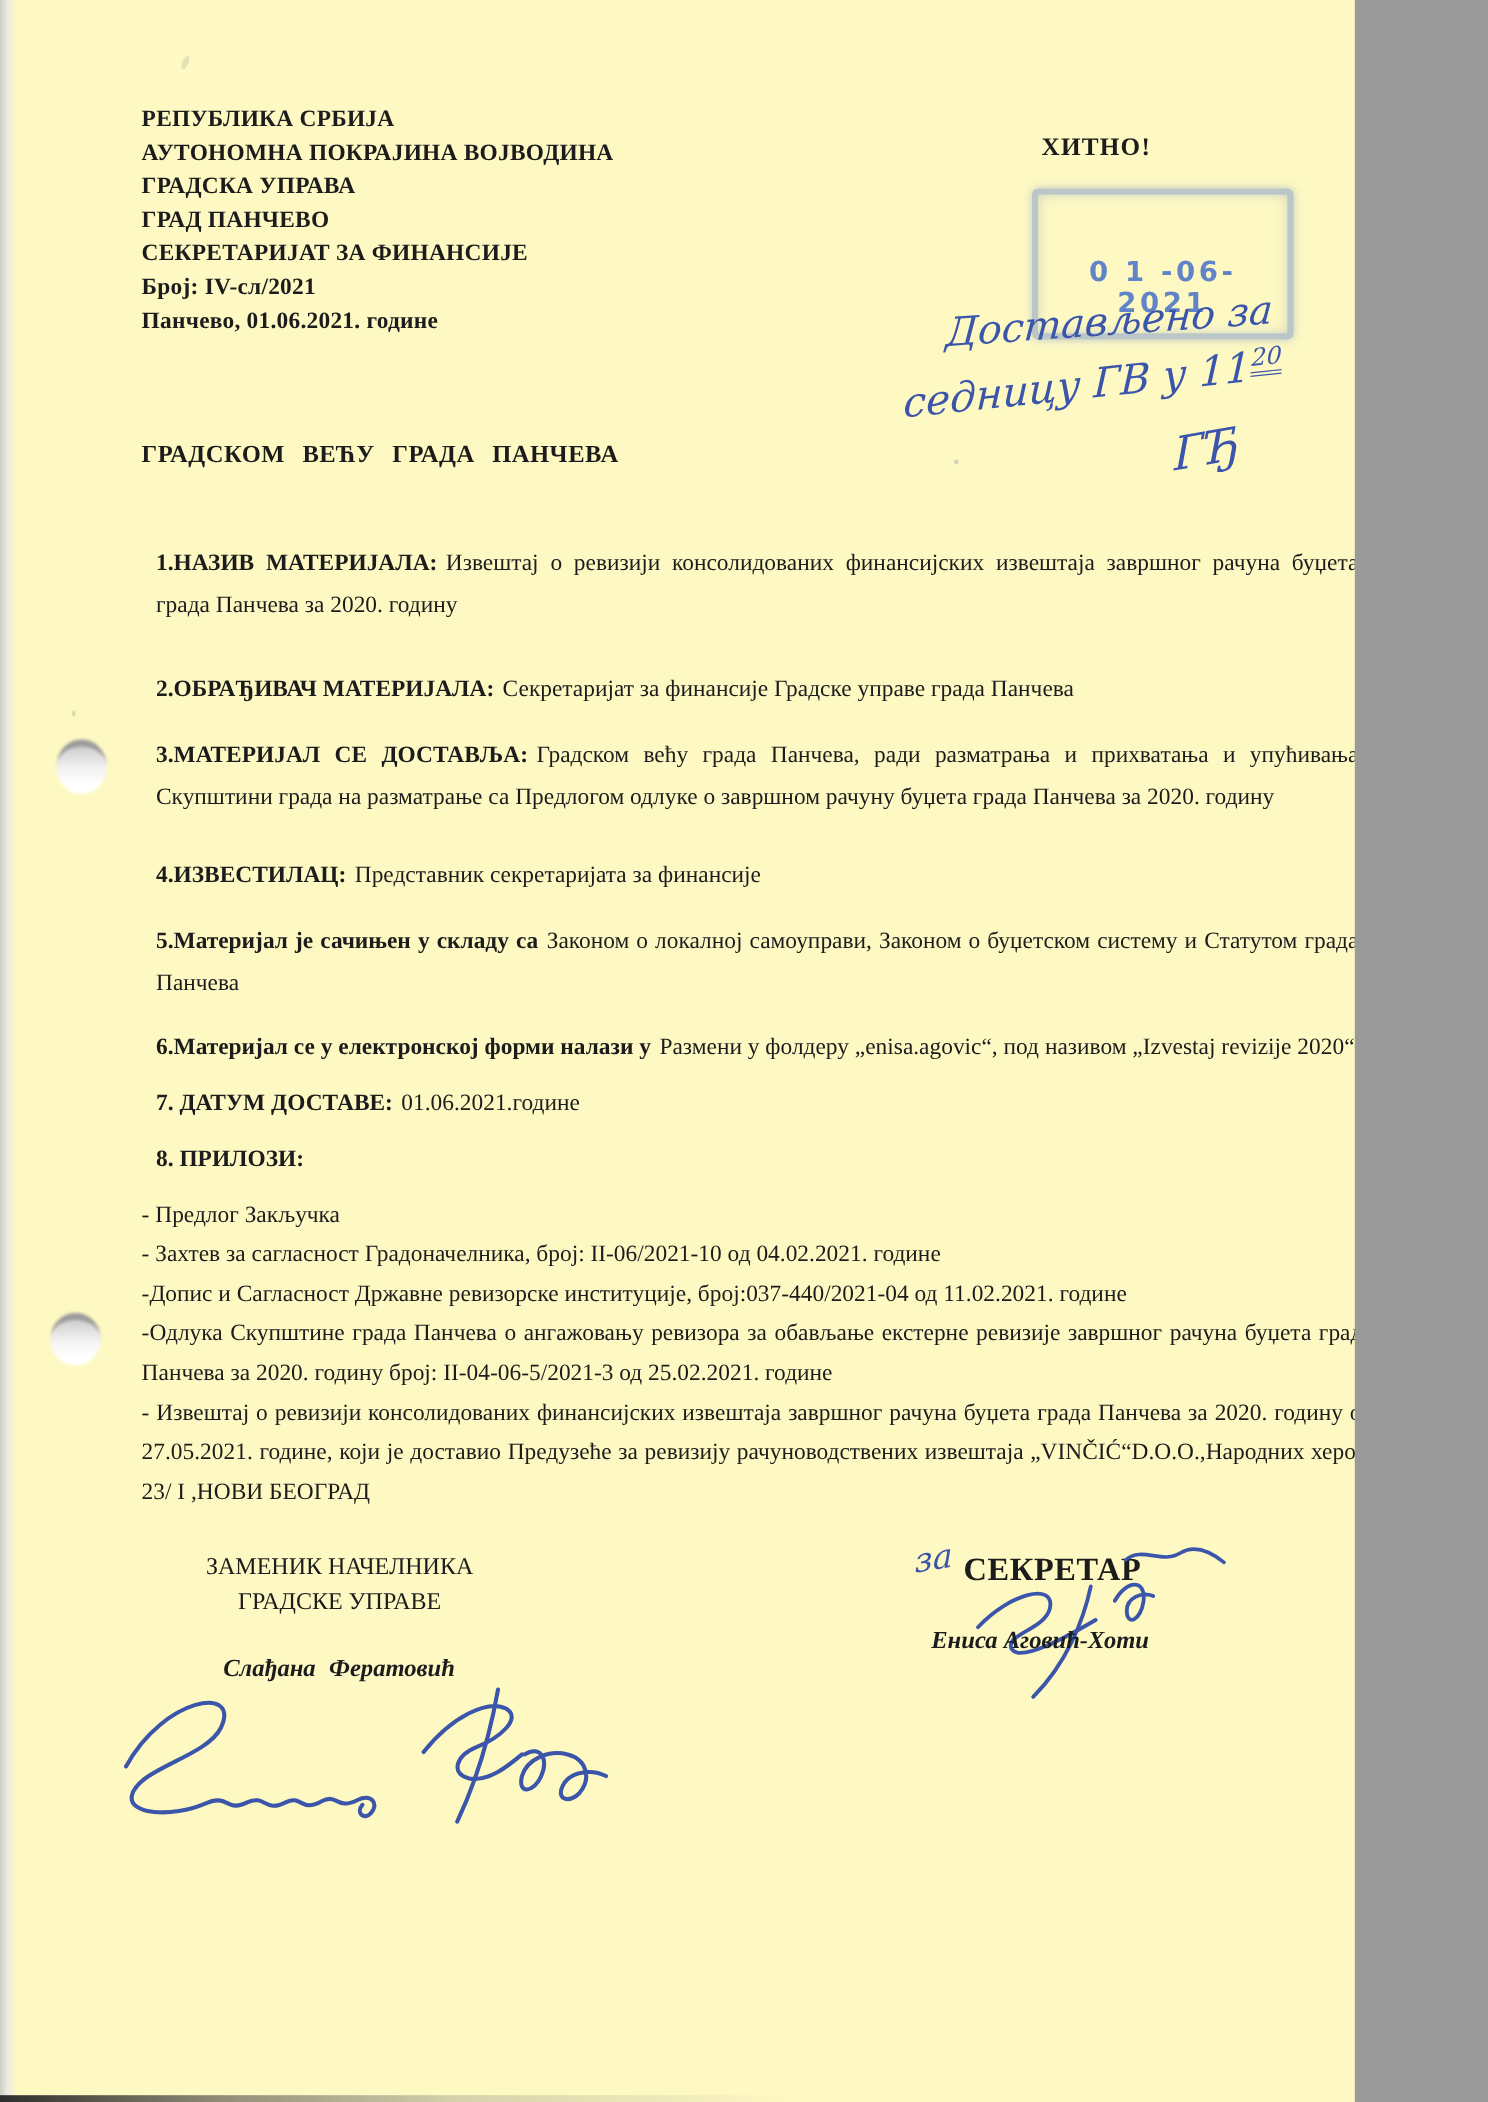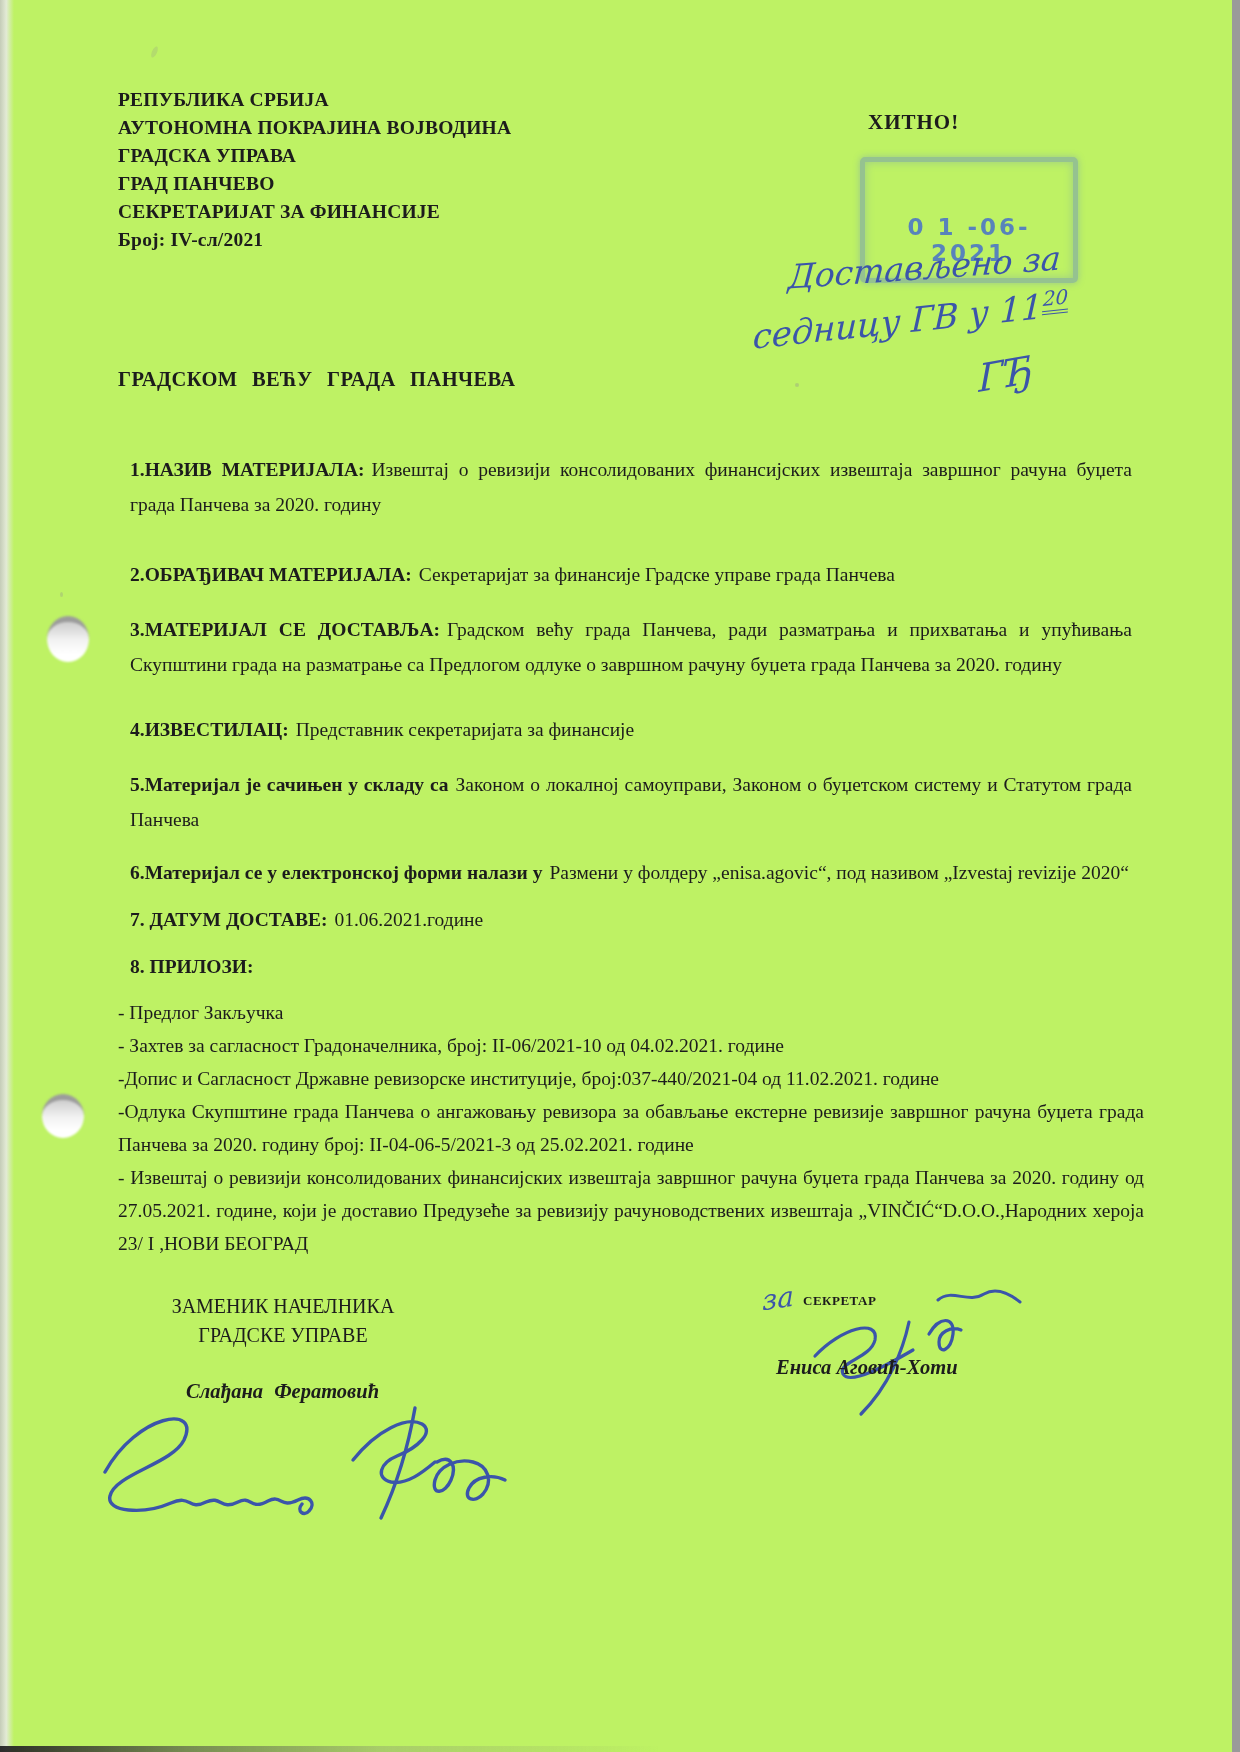--- a/index.html
+++ b/index.html
@@ -1,19 +1,19 @@
 <!DOCTYPE html>
 <html style="--ink: #1c1c1c; --pen_blue: #3b55aa; --stamp_blue: #4a74c8;"><head>
 <meta charset="utf-8">
 <style>
   html,body{margin:0;padding:0;background:#9a9a9a;}
   .page{
     position:relative;
-    width:1232px;height:1752px;
-    background:#bef264;
+    width:1129px;height:1752px;
+    background:#fef9c3;
     overflow:hidden;
     font-family:"Liberation Serif", serif;
     color:var(--ink,#1c1c1c);
   }
   
   .scan-edge-left{
     position:absolute;left:0;top:0;width:14px;height:1752px;
     background:linear-gradient(90deg,#c6c6c6 0,#e9e9e9 45%,rgba(255,255,255,0) 100%);
     opacity:.85;
   }
@@ -70,21 +70,21 @@
   .mb18{margin-bottom:18px;}.mb8{margin-bottom:8px;}.mb10{margin-bottom:10px;}
   .attachments{line-height:33px;text-align:justify;}
   .attachments > div{margin:0;}
 
   
   .sign-left-title{position:absolute;left:148px;top:1292px;width:270px;text-align:center;font-weight:normal;font-size:20px;line-height:29px;}
   .sign-left-name{position:absolute;left:160px;top:1380px;font-weight:bold;font-style:italic;font-size:20.5px;word-spacing:6px;margin-left:26px;}
   .sig-svg{position:absolute;color:var(--pen_blue,#3b55aa);}
   .sig-left{left:85px;top:1400px;}
   .sign-right-prefix{position:absolute;left:762px;top:1282px;font-size:28px;transform:rotate(-9deg) skewX(-8deg);}
-  .sign-right-title{position:absolute;left:803px;top:1293px;font-weight:bold;font-size:13px;letter-spacing:.5px;}
+  .sign-right-title{position:absolute;left:803px;top:1293px;font-weight:bold;font-size:27px;letter-spacing:.5px;}
   .sig-right-tilde{left:934px;top:1284px;}
   .sig-right{left:793px;top:1302px;}
   .sign-right-name{position:absolute;left:776px;top:1356px;font-weight:bold;font-style:italic;font-size:20.5px;}
 </style>
 </head>
 <body>
 
 <div class="page">
 
   <div class="scan-edge-left"></div>
@@ -95,20 +95,21 @@
   <div class="speck s2"></div>
   <div class="speck s3"></div>
 
   <div class="org-header">
     <div>РЕПУБЛИКА СРБИЈА</div>
     <div>АУТОНОМНА ПОКРАЈИНА ВОЈВОДИНА</div>
     <div>ГРАДСКА УПРАВА</div>
     <div>ГРАД ПАНЧЕВО</div>
     <div>СЕКРЕТАРИЈАТ ЗА ФИНАНСИЈЕ</div>
     <div>Број: IV-сл/2021</div>
+    <div>Панчево, 01.06.2021. године</div>
   </div>
 
   <div class="urgent">ХИТНО!</div>
 
   <div class="stamp">
     <div class="stamp-date">0 1 -06- 2021</div>
   </div>
   <div class="hw hw-1 pen">Достављено за</div>
   <div class="hw hw-2 pen"><span>седницу ГВ у 11</span><sup>20</sup></div>
   <div class="hw hw-3 pen">ГЂ</div>

